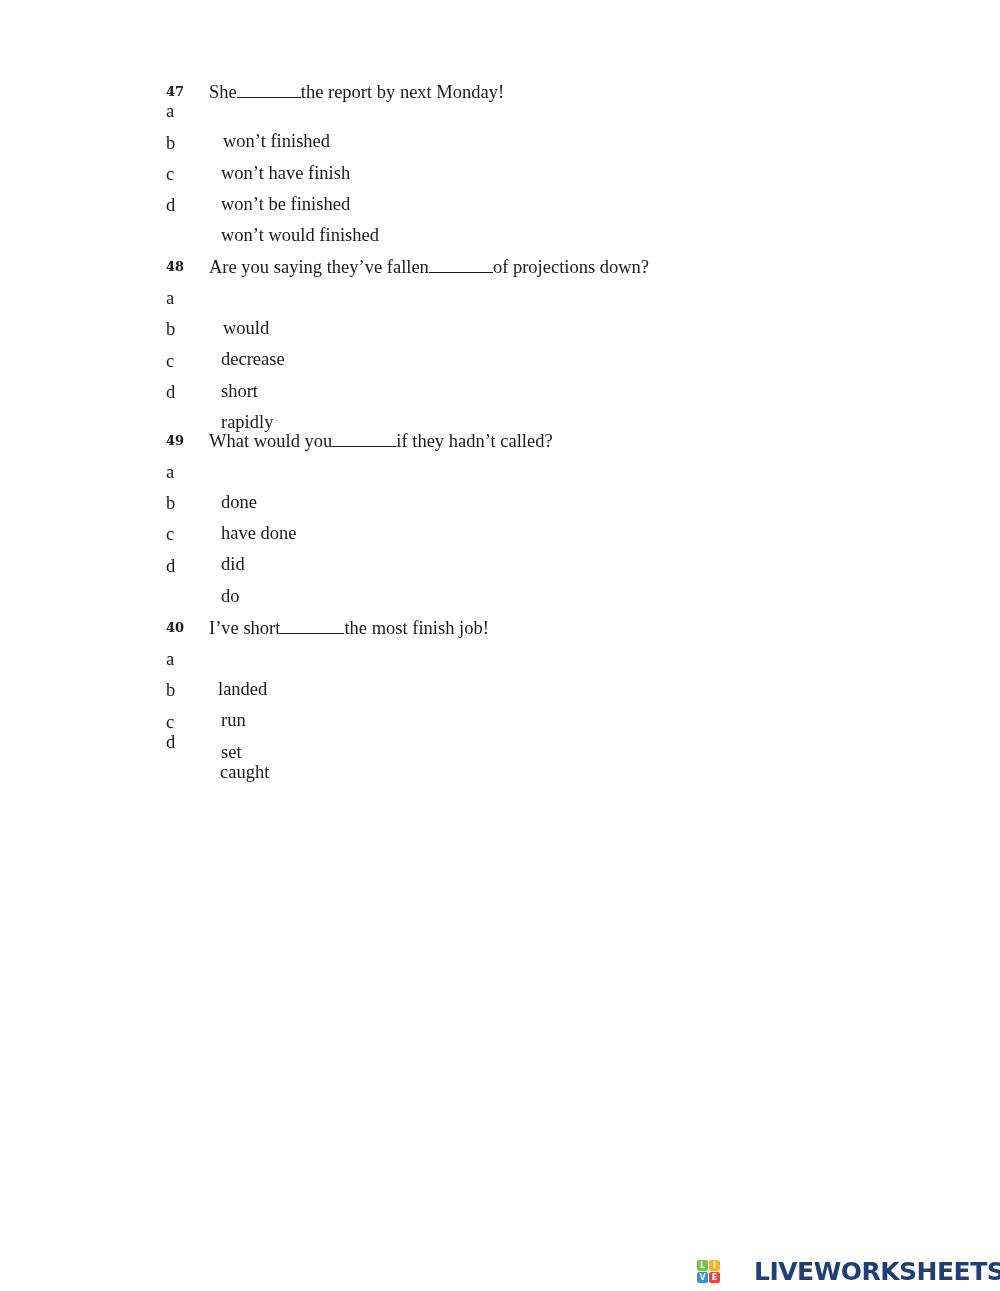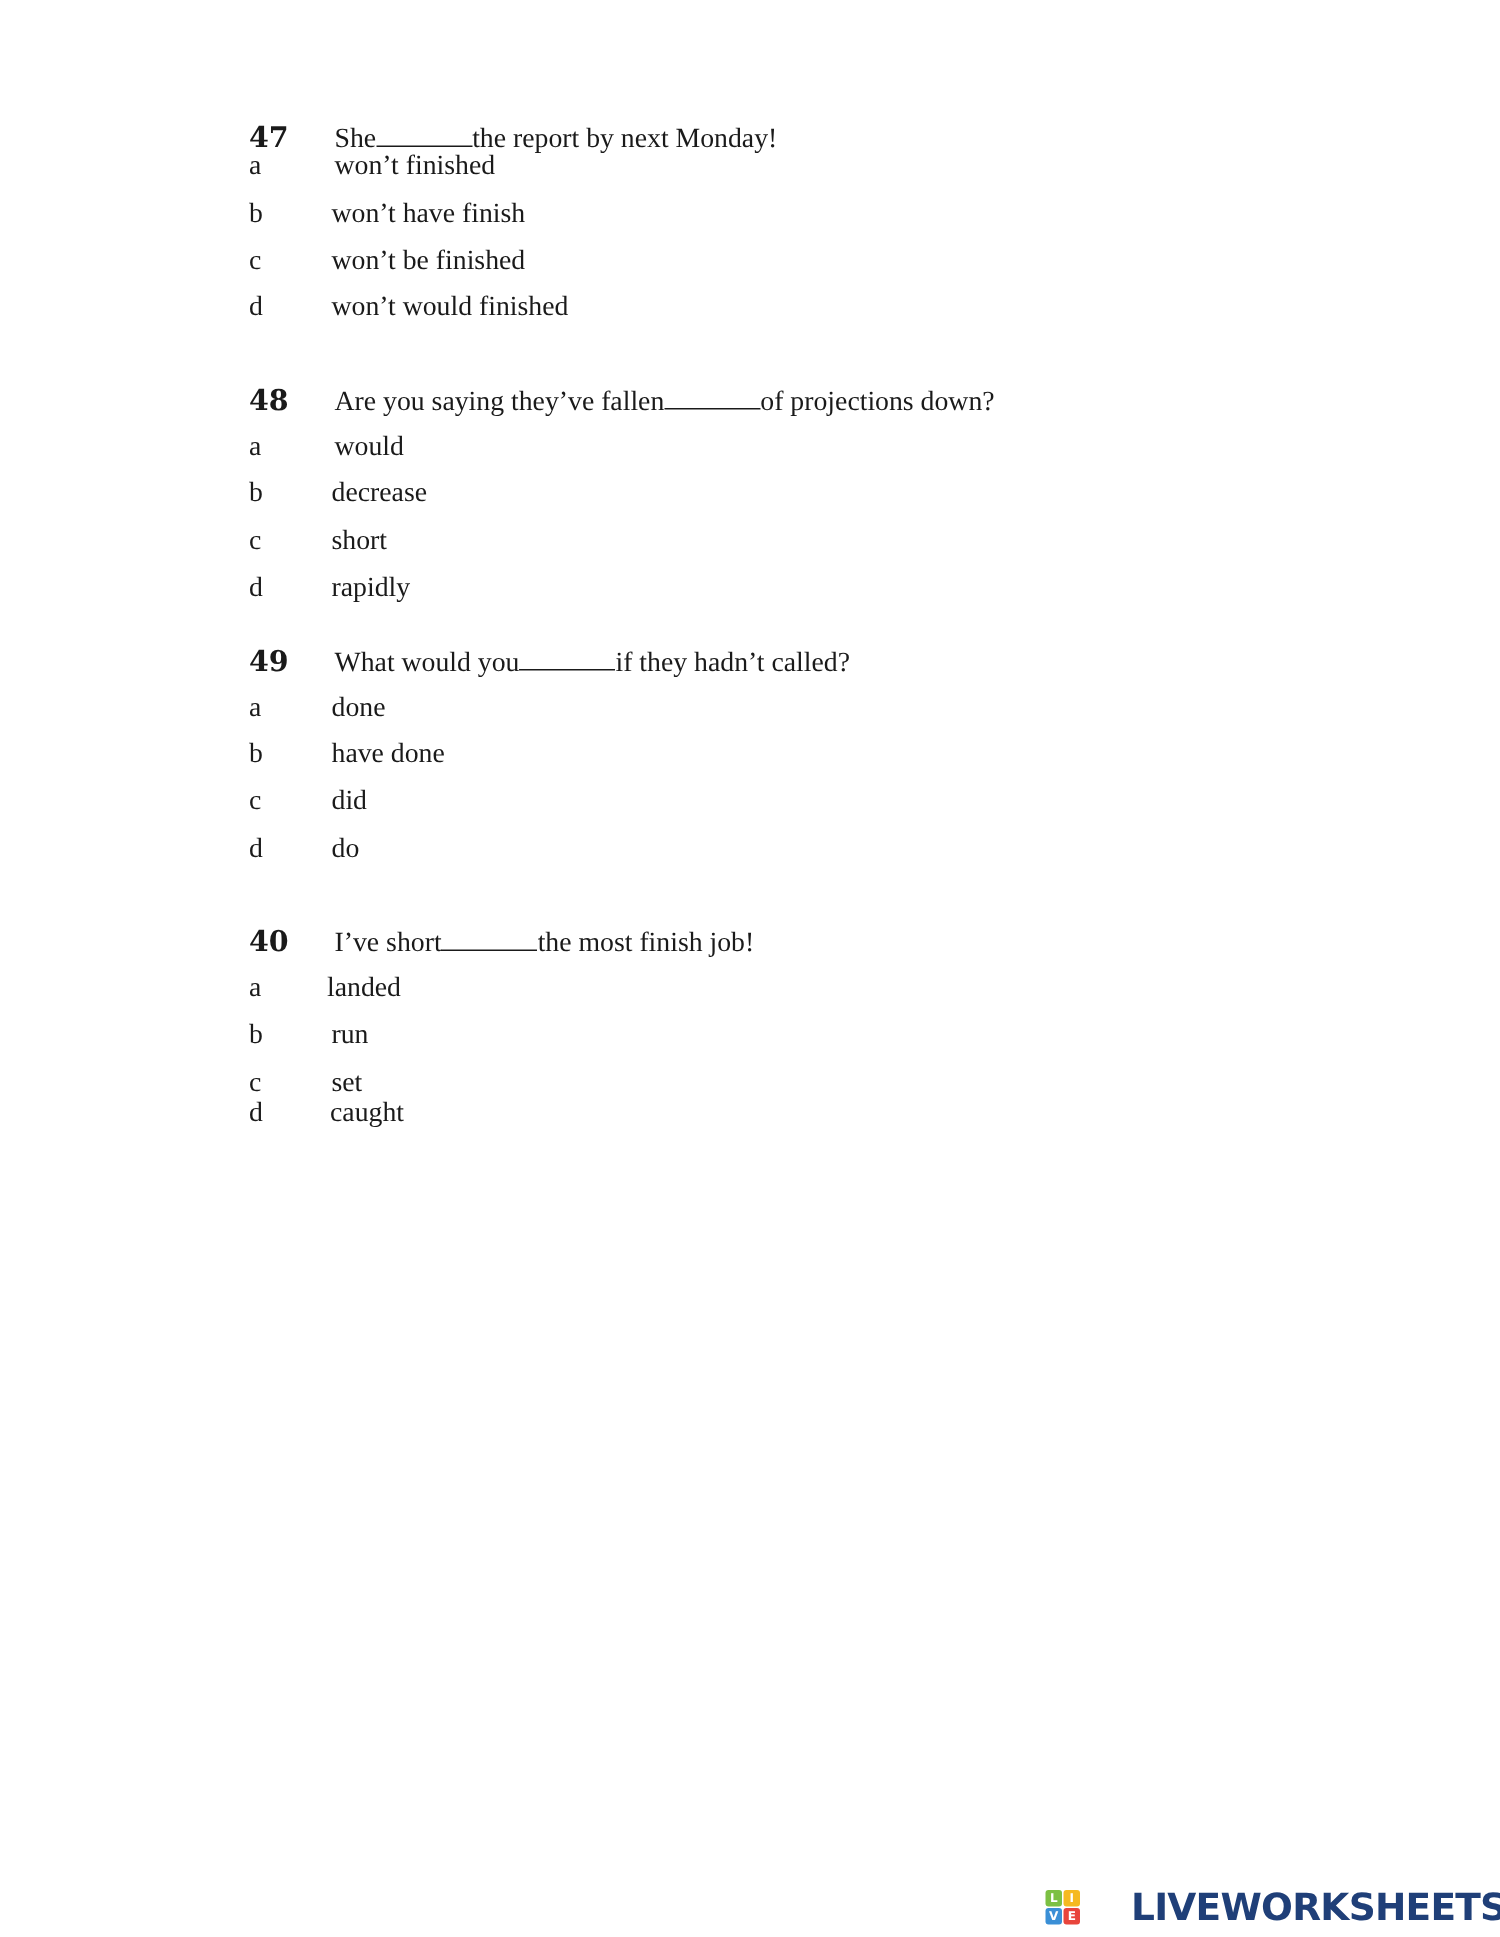--- a/index.html
+++ b/index.html
@@ -26,33 +26,34 @@
     height: 24px;
     line-height: 24px;
     font-size: 18.5px;
     white-space: nowrap;
   }
   .q-num {
     position: absolute;
     left: 166px;
     font-weight: bold;
     font-family: "DejaVu Serif", "Liberation Serif", serif;
-    font-size: 19px;
+    font-size: 13px;
   }
   .q-text {
     position: absolute;
-    left: 223px;
+    left: 209px;
   }
   .opt-letter {
     position: absolute;
     left: 166px;
   }
   .opt-text {
     position: absolute;
     left: 221px;
+    margin-top: 30px;
   }
   .blank {
     display: inline-block;
     width: 64px;
     border-bottom: 1px solid #1a1a1a;
     height: 17px;
     vertical-align: baseline;
   }
   .logo {
     position: absolute;

